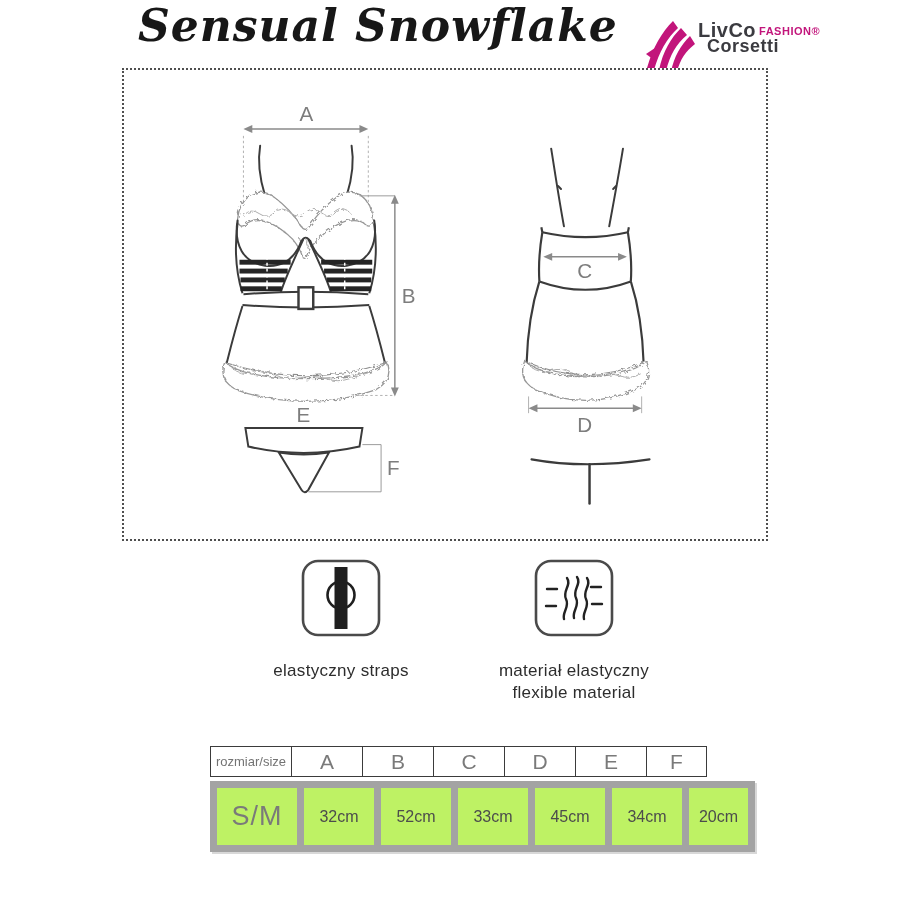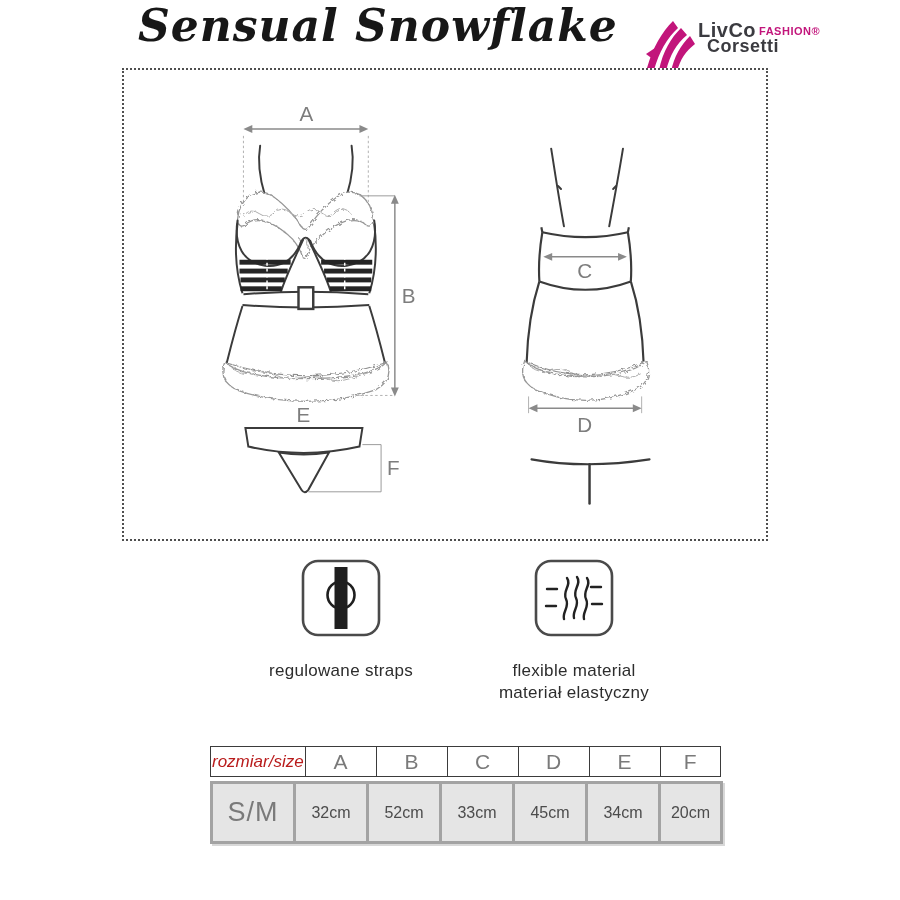--- a/index.html
+++ b/index.html
@@ -28,23 +28,23 @@
   .feature-1{left:219px;}
   .feature-2{left:452px;}
   .feature .icon-wrap{height:82px;}
   .feature-caption{margin-top:20px;font-size:17px;line-height:1.3;color:#2d2d2d;letter-spacing:.3px;}
 
   
   .size-table{position:absolute;left:210px;top:746px;}
   table{border-collapse:collapse;table-layout:fixed;}
   .tbl-head td{border:1.5px solid #3b3b3b;height:27px;text-align:center;vertical-align:middle;}
   .tbl-body{margin-top:4px;box-shadow:2px 2px 0 #d8d8d8;}
-  .tbl-body td{border:3px solid #a3a3a3;height:55px;text-align:center;vertical-align:middle;background:#e5e5e5;}
+  .tbl-body td{border:7px solid #a3a3a3;height:55px;text-align:center;vertical-align:middle;background:#bef264;}
   .col-size{width:78px;} .col-m{width:68px;} .col-f{width:57px;}
-  .corner-label{font-size:17px;color:#b91c1c;font-style:italic;}
+  .corner-label{font-size:13px;color:#737373;}
   .col-letter{font-size:21px;color:#7a7a7a;}
   .size-label{font-size:27px;color:#7a7a7a;letter-spacing:1px;}
   .cell-value{font-size:16px;color:#4c4c4c;}
 </style>
 </head>
 <body>
 
 <div class="title">Sensual Snowflake</div>
 
 <div class="logo">
@@ -217,42 +217,42 @@
 
 <div class="feature feature-1">
   <div class="icon-wrap">
     <svg width="80" height="80" viewBox="0 0 80 80">
       <rect x="2" y="3" width="76" height="74" rx="15" fill="#fff" stroke="#4a4a4a" stroke-width="2.6"></rect>
       <rect x="33.5" y="9" width="13" height="62" fill="#1f1f1f"></rect>
       <circle cx="40" cy="37" r="13.5" fill="none" stroke="#1f1f1f" stroke-width="2.6"></circle>
     </svg>
   </div>
   <div class="feature-caption">
-    <div>regulowane straps</div>
+    <div>elastyczny straps</div>
   </div>
 </div>
 
 <div class="feature feature-2">
   <div class="icon-wrap">
     <svg width="80" height="80" viewBox="0 0 80 80">
       <rect x="2" y="3" width="76" height="74" rx="15" fill="#fff" stroke="#4a4a4a" stroke-width="2.6"></rect>
       <g stroke="#222" stroke-width="2.4" fill="none" stroke-linecap="round">
         <line x1="13" y1="31" x2="23" y2="31"></line>
         <line x1="12" y1="48" x2="22" y2="48"></line>
         <line x1="57" y1="29" x2="67" y2="29"></line>
         <line x1="58" y1="46" x2="68" y2="46"></line>
         <path d="M33,20 c5,7 -5,13 -1,21 c4,8 -4,13 -2,20"></path>
         <path d="M43,19 c5,7 -5,13 -1,21 c4,8 -4,13 -2,20"></path>
         <path d="M53,20 c5,7 -5,13 -1,21 c4,8 -4,13 -2,20"></path>
       </g>
     </svg>
   </div>
   <div class="feature-caption">
+    <div>materiał elastyczny</div>
     <div>flexible material</div>
-    <div>materiał elastyczny</div>
   </div>
 </div>
 
 <div class="size-table">
   <table class="tbl-head">
     <tbody>
         <tr>
       <td class="col-size corner-label">rozmiar/size</td>
       <td class="col-m col-letter">A</td>
       <td class="col-m col-letter">B</td>

